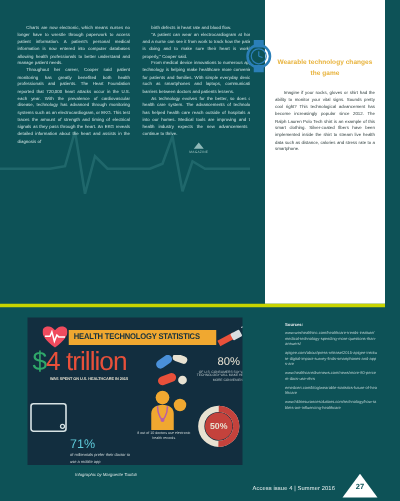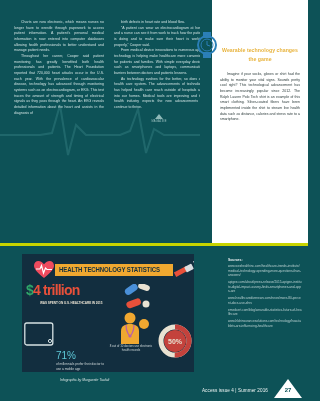--- a/index.html
+++ b/index.html
@@ -96,21 +96,21 @@
     position: absolute; left: 25px; top: 5px; width: 112px;
     color: #14303f; font-size: 6.6px; font-weight: bold;
     letter-spacing: -.15px; line-height: 10px;
     font-family: "Liberation Sans Narrow", "Liberation Sans", sans-serif;
     transform: scaleX(.92); transform-origin: left center;
   }
   .syringe { position: absolute; left: 138px; top: 0px; width: 26px; height: 20px; }
 
   .trillion-wrap { position: absolute; left: 4px; top: 26px; width: 104px; }
   .trillion {
-    color: #e8503a; font-size: 14px; font-weight: bold; letter-spacing: -.8px;
+    color: #e8503a; font-size: 21px; font-weight: normal; letter-spacing: -.8px;
     line-height: 20px; white-space: nowrap;
   }
   .trillion .dollar { color: #2fa86a; }
   .trillion-sub {
     margin-top: 1px; margin-left: 14px; color: #e8e2d2; font-size: 3.1px;
     font-weight: bold; letter-spacing: -.05px;
   }
 
   .pills { position: absolute; left: 98px; top: 30px; width: 40px; height: 52px; }
 
@@ -243,20 +243,24 @@
     <svg class="pills" viewBox="0 0 40 52">
       <rect x="4" y="2" width="14" height="7" rx="3.5" fill="#4a90d9" transform="rotate(-35 11 5)"></rect>
       <rect x="18" y="0" width="12" height="6" rx="3" fill="#e8e2d2" transform="rotate(20 24 3)"></rect>
       <rect x="6" y="16" width="15" height="7" rx="3.5" fill="#e8503a" transform="rotate(-20 13 19)"></rect>
       <circle cx="26" cy="20" r="3.5" fill="#e8e2d2"></circle>
       <circle cx="10" cy="34" r="4" fill="#f0a830"></circle>
       <circle cx="24" cy="40" r="5" fill="#f0a830"></circle>
       <circle cx="14" cy="47" r="4" fill="#f0c060"></circle>
     </svg>
 
+    <div class="stat80">
+      <div class="num">80%</div>
+      <div class="cap">OF U.S. CONSUMERS SAY WEARABLE TECHNOLOGY WILL MAKE HEALTHCARE MORE CONVENIENT</div>
+    </div>
 
     <svg class="tablet" viewBox="0 0 30 30">
       <rect x="0.8" y="3" width="28" height="22" rx="2" fill="none" stroke="#d6e2e4" stroke-width="1.3"></rect>
       <circle cx="26" cy="21" r="1.6" fill="none" stroke="#d6e2e4" stroke-width="1"></circle>
     </svg>
 
     <div class="stat71">
       <div class="num">71%</div>
       <div class="cap">of millennials prefer their doctor to use a mobile app</div>
     </div>

